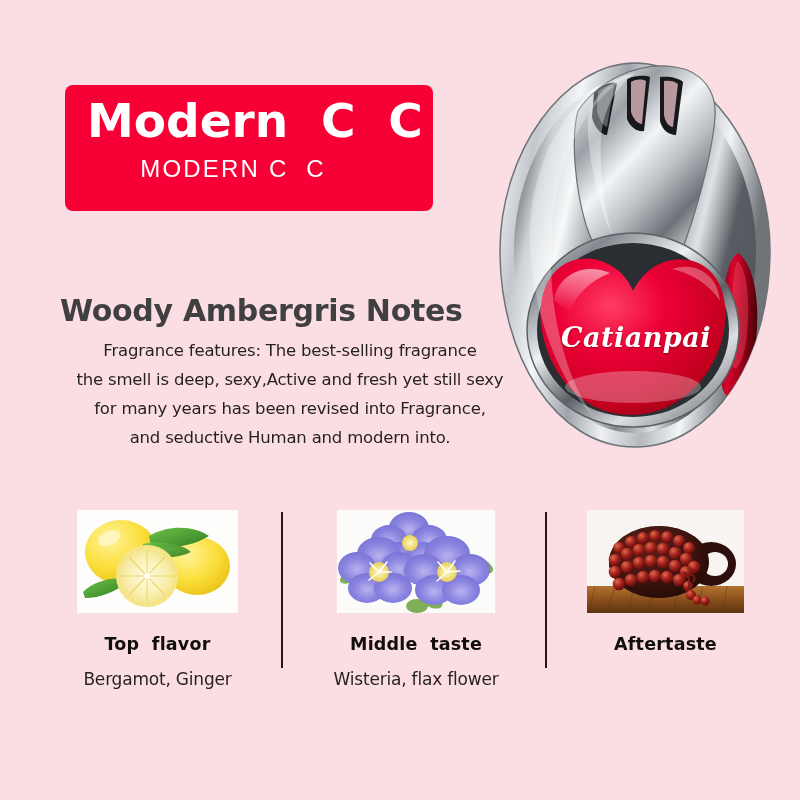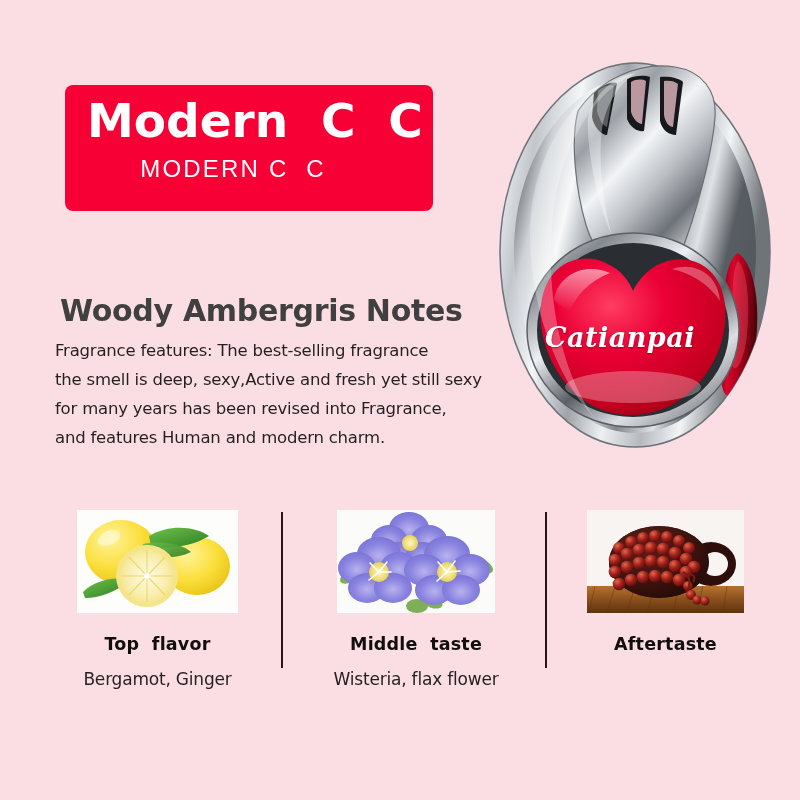--- a/index.html
+++ b/index.html
@@ -65,20 +65,21 @@
   
   .description {
     position: absolute;
     left: 55px; top: 336px;
     width: 470px;
     font-family: "DejaVu Sans", sans-serif;
     font-size: 16.5px;
     line-height: 29px;
     color: #241f20;
     letter-spacing: -0.2px;
+    text-align: center;
   }
   .description div { white-space: nowrap; }
 
   
   .notes { position: absolute; left: 0; top: 500px; width: 800px; height: 230px; }
   .note-col { position: absolute; top: 0; }
   .note-col.c1 { left: 55px;  width: 205px; }
   .note-col.c2 { left: 315px; width: 202px; }
   .note-col.c3 { left: 563px; width: 205px; }
 
@@ -126,21 +127,21 @@
   
   .product {
     position: absolute;
     left: 470px; top: 55px;
     width: 330px; height: 450px;
   }
   .product svg { display: block; }
 
   .script-logo {
     position: absolute;
-    left: 525px; top: 322px;
+    left: 541px; top: 322px;
     width: 190px;
     text-align: center;
     font-family: "DejaVu Serif", serif;
     font-style: italic;
     font-weight: bold;
     font-size: 27px;
     color: #ffffff;
     letter-spacing: 0.5px;
     text-shadow: 0 1px 2px rgba(90,0,12,.55);
     pointer-events: none;
@@ -156,21 +157,21 @@
     <div class="brand-title">Modern  C  C</div>
     <div class="brand-subtitle">MODERN C  C</div>
   </div>
 
   <div class="headline">Woody Ambergris Notes</div>
 
   <div class="description">
     <div>Fragrance features: The best-selling fragrance</div>
     <div>the smell is deep, sexy,Active and fresh yet still sexy</div>
     <div>for many years has been revised into Fragrance,</div>
-    <div>and features Human and modern charm.</div>
+    <div>and seductive Human and modern into.</div>
   </div>
 
   <div class="product">
     <svg width="330" height="450" viewBox="0 0 330 450">
       <defs>
         <linearGradient id="chrome" x1="0" y1="0" x2="1" y2="0.25">
           <stop offset="0" stop-color="#8d9196"></stop>
           <stop offset="0.07" stop-color="#e9ecef"></stop>
           <stop offset="0.17" stop-color="#c3c7cc"></stop>
           <stop offset="0.30" stop-color="#f4f6f8"></stop>

